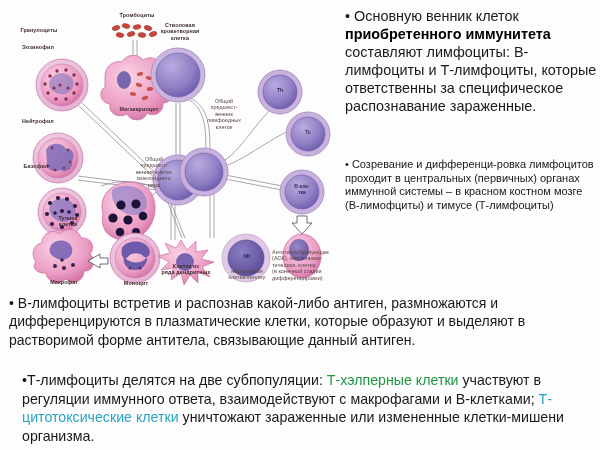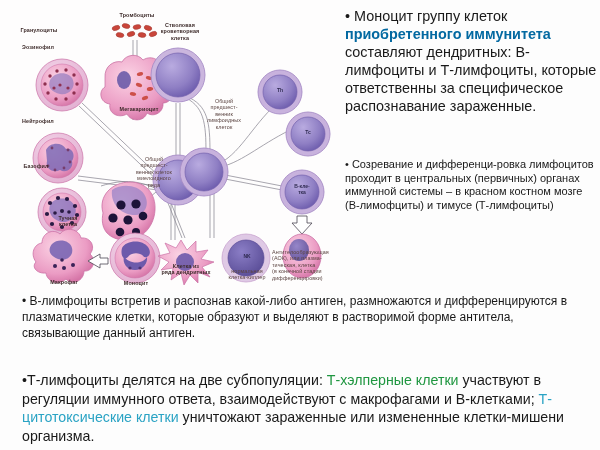--- a/index.html
+++ b/index.html
@@ -70,34 +70,34 @@
     line-height: 1.245;
   }
   #para-right2 {
     left: 345px;
     top: 158px;
     width: 252px;
     font-size: 11px;
     line-height: 1.245;
   }
   #para-bottom1 {
-    left: 22px;
+    left: 9px;
     top: 294px;
     width: 568px;
-    font-size: 12px;
+    font-size: 14px;
     line-height: 1.315;
   }
   #para-bottom2 {
     left: 22px;
     top: 371px;
     width: 568px;
     font-size: 14.2px;
     line-height: 1.315;
   }
-  .hl-red   { color: #0369a1; font-weight: bold; }
+  .hl-red   { color: #000000; font-weight: bold; }
   .bld      { font-weight: normal; }
   .hl-green { color: #1f9640; }
   .hl-blue  { color: #2aa3c4; }
 </style>
 </head>
 <body>
 
 <div id="slide">
 
   <div id="diagram">
@@ -381,21 +381,21 @@
 дифференцировки)</div>
 
     <div class="cellmark" style="left:270px; top:88px;  width:20px;">Th</div>
     <div class="cellmark" style="left:298px; top:130px; width:20px;">Tc</div>
     <div class="cellmark" style="left:290px; top:184px; width:24px;">В-кле-
 тка</div>
     <div class="cellmark" style="left:238px; top:254px; width:18px;">NK</div>
   </div>
 
   <div class="txtblock" id="para-right">
-    <span>•</span><span> Моноцит группу клеток </span><span class="hl-red">приобретенного иммунитета</span><span> составляют дендритных: </span><span class="bld">В-лимфоциты и Т-лимфоциты</span><span>, которые ответственны за специфическое распознавание зараженные.</span>
+    <span>•</span><span> Основную венник клеток </span><span class="hl-red">приобретенного иммунитета</span><span> составляют лимфоциты: </span><span class="bld">В-лимфоциты и Т-лимфоциты</span><span>, которые ответственны за специфическое распознавание зараженные.</span>
   </div>
 
   <div class="txtblock" id="para-right2">
     <span>•</span><span> Созревание и дифференци-ровка лимфоцитов проходит в центральных (первичных) органах иммунной системы – в красном костном мозге (В-лимофциты) и тимусе (Т-лимфоциты)</span>
   </div>
 
   <div class="txtblock" id="para-bottom1">
     <span>•</span> <span class="bld">В-лимфоциты</span><span> встретив и распознав какой-либо антиген, размножаются и дифференцируются в плазматические клетки, которые образуют и выделяют в растворимой форме антитела, связывающие данный антиген.</span>
   </div>
 

